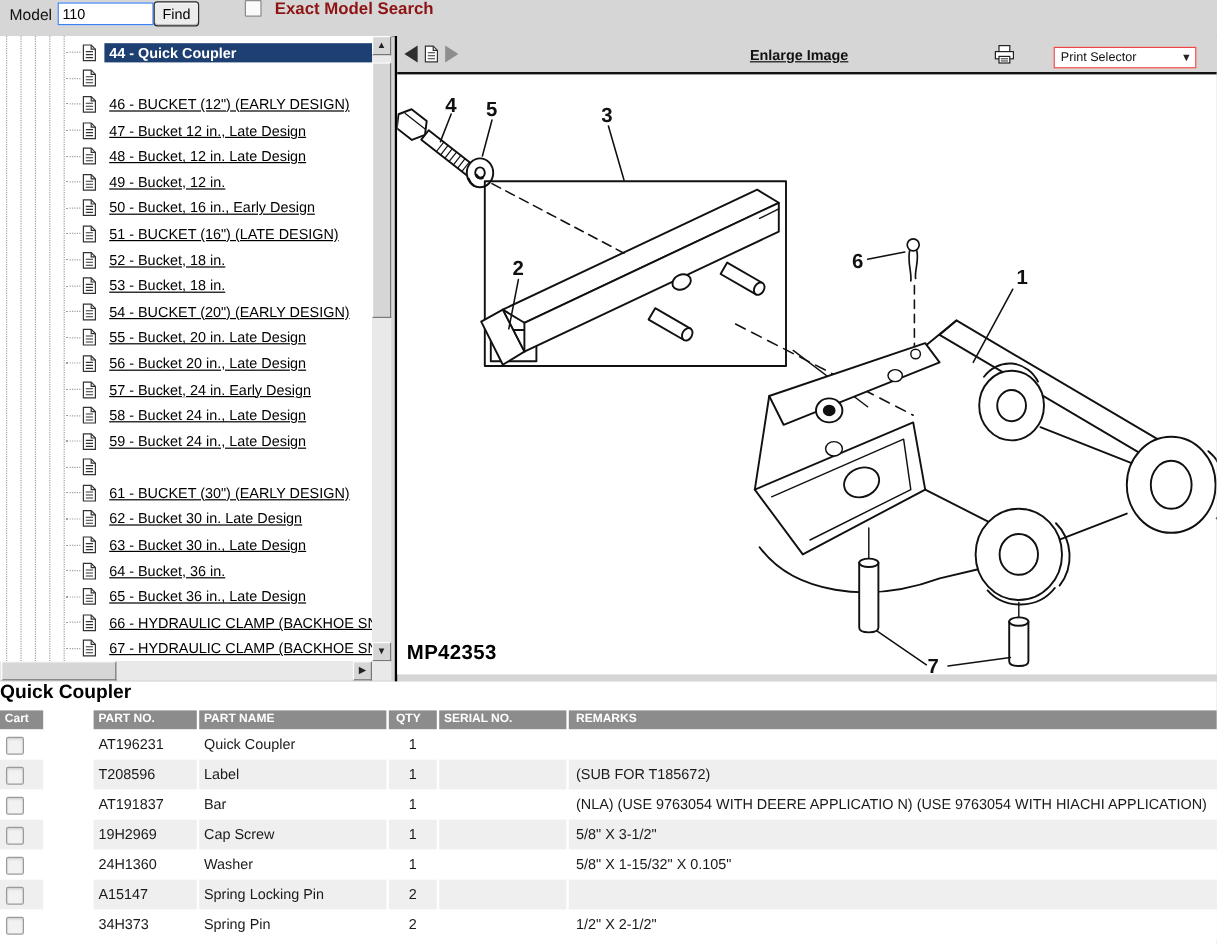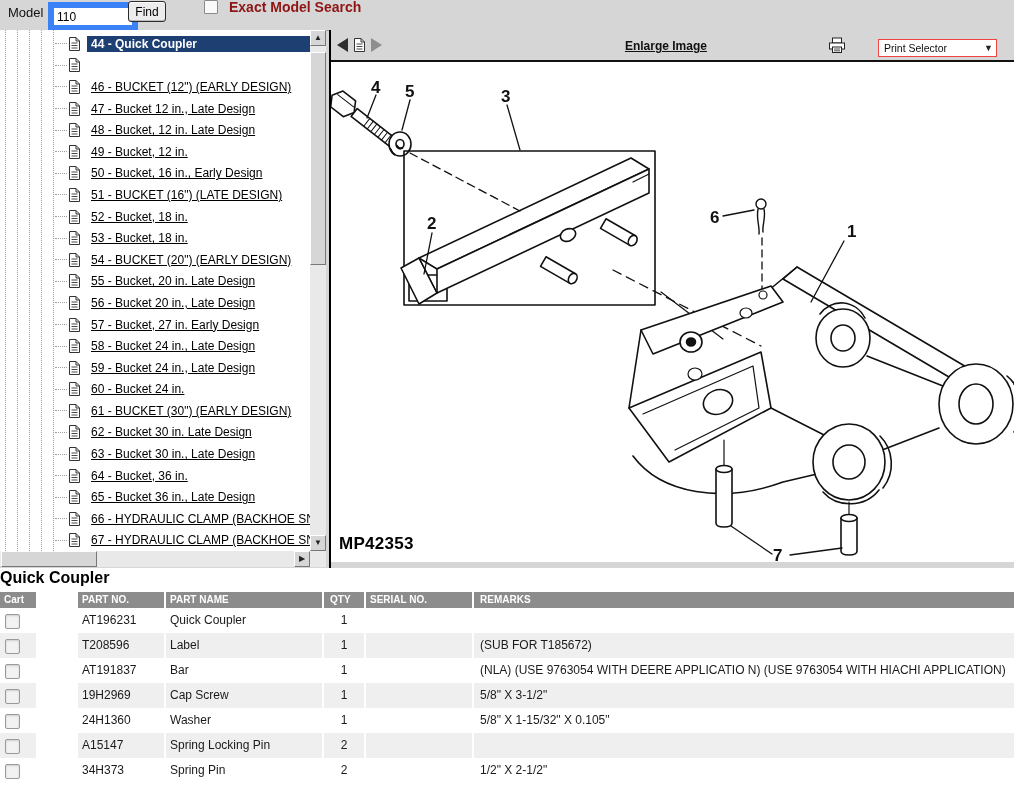--- a/index.html
+++ b/index.html
@@ -5,21 +5,21 @@
   html,body{margin:0;padding:0;}
   body{
     width:1014px;height:787px;overflow:hidden;position:relative;
     background:var(--chrome,#d6d6d6);
     font-family:"Liberation Sans", sans-serif;
     -webkit-font-smoothing:antialiased;
   }
   
   .topbar{position:absolute;left:0;top:0;width:1014px;height:30px;background:var(--chrome,#d6d6d6);border-bottom:1px solid #9a9a9a;}
   .model-label{position:absolute;left:8px;top:5px;font-size:13px;color:#111;}
-  .model-input{position:absolute;left:48px;top:2px;width:72px;height:15px;border:6px solid #3b82f6;font-size:12px;padding:1px 3px;background:#fff;font-family:inherit;}
+  .model-input{position:absolute;left:48px;top:2px;width:72px;height:15px;border:1px solid #3b82f6;font-size:12px;padding:1px 3px;background:#fff;font-family:inherit;}
   .find-btn{position:absolute;left:128px;top:1px;width:38px;height:21px;font-size:12px;font-family:inherit;
     background:#ececec;border:1px solid #2b2b2b;border-radius:3px;box-shadow:inset 0 -1px 0 #bdbdbd, inset 0 1px 0 #fff;cursor:pointer;}
   .exact-cb{position:absolute;left:204px;top:0px;width:12px;height:12px;background:#fafafa;border:1px solid #8a8a8a;border-radius:1px;cursor:pointer;}
   .exact-label{position:absolute;left:229px;top:-1px;font-size:14px;font-weight:bold;color:var(--accent,#8e1414);}
   
   .tree-pane{position:absolute;left:0;top:30px;width:310px;height:521px;background:#fff;overflow:hidden;}
   .guide{position:absolute;top:0;bottom:0;width:0;border-left:1px dotted #9f9f9f;}
   .tree-list{position:absolute;left:0;top:0;width:100%;padding-top:3px;}
   .tree-row{height:21.6px;display:flex;align-items:center;margin-left:55px;cursor:pointer;}
   .connector{width:12px;height:0;border-top:1px dotted #9f9f9f;margin-right:1px;}
@@ -217,21 +217,21 @@
         <a class="tree-label">56 - Bucket 20 in., Late Design</a>
       </div>
 
       <div class="tree-row">
         <span class="connector"></span>
         <svg class="doc-icon" viewBox="0 0 13 16">
           <path d="M1.5,1.5 h6.5 l3.5,3.5 v9.5 h-10 z" fill="#fff" stroke="#333" stroke-width="1"></path>
           <path d="M8,1.5 v3.5 h3.5" fill="none" stroke="#333" stroke-width="1"></path>
           <path d="M3.5,7 h6 M3.5,9.5 h6 M3.5,12 h6" stroke="#333" stroke-width="0.9"></path>
         </svg>
-        <a class="tree-label">57 - Bucket, 27 in. Early Design</a>
+        <a class="tree-label">57 - Bucket, 24 in. Early Design</a>
       </div>
 
       <div class="tree-row">
         <span class="connector"></span>
         <svg class="doc-icon" viewBox="0 0 13 16">
           <path d="M1.5,1.5 h6.5 l3.5,3.5 v9.5 h-10 z" fill="#fff" stroke="#333" stroke-width="1"></path>
           <path d="M8,1.5 v3.5 h3.5" fill="none" stroke="#333" stroke-width="1"></path>
           <path d="M3.5,7 h6 M3.5,9.5 h6 M3.5,12 h6" stroke="#333" stroke-width="0.9"></path>
         </svg>
         <a class="tree-label">58 - Bucket 24 in., Late Design</a>
@@ -247,21 +247,20 @@
         <a class="tree-label">59 - Bucket 24 in., Late Design</a>
       </div>
 
       <div class="tree-row">
         <span class="connector"></span>
         <svg class="doc-icon" viewBox="0 0 13 16">
           <path d="M1.5,1.5 h6.5 l3.5,3.5 v9.5 h-10 z" fill="#fff" stroke="#333" stroke-width="1"></path>
           <path d="M8,1.5 v3.5 h3.5" fill="none" stroke="#333" stroke-width="1"></path>
           <path d="M3.5,7 h6 M3.5,9.5 h6 M3.5,12 h6" stroke="#333" stroke-width="0.9"></path>
         </svg>
-        <a class="tree-label">60 - Bucket 24 in.</a>
       </div>
 
       <div class="tree-row">
         <span class="connector"></span>
         <svg class="doc-icon" viewBox="0 0 13 16">
           <path d="M1.5,1.5 h6.5 l3.5,3.5 v9.5 h-10 z" fill="#fff" stroke="#333" stroke-width="1"></path>
           <path d="M8,1.5 v3.5 h3.5" fill="none" stroke="#333" stroke-width="1"></path>
           <path d="M3.5,7 h6 M3.5,9.5 h6 M3.5,12 h6" stroke="#333" stroke-width="0.9"></path>
         </svg>
         <a class="tree-label">61 - BUCKET (30") (EARLY DESIGN)</a>

